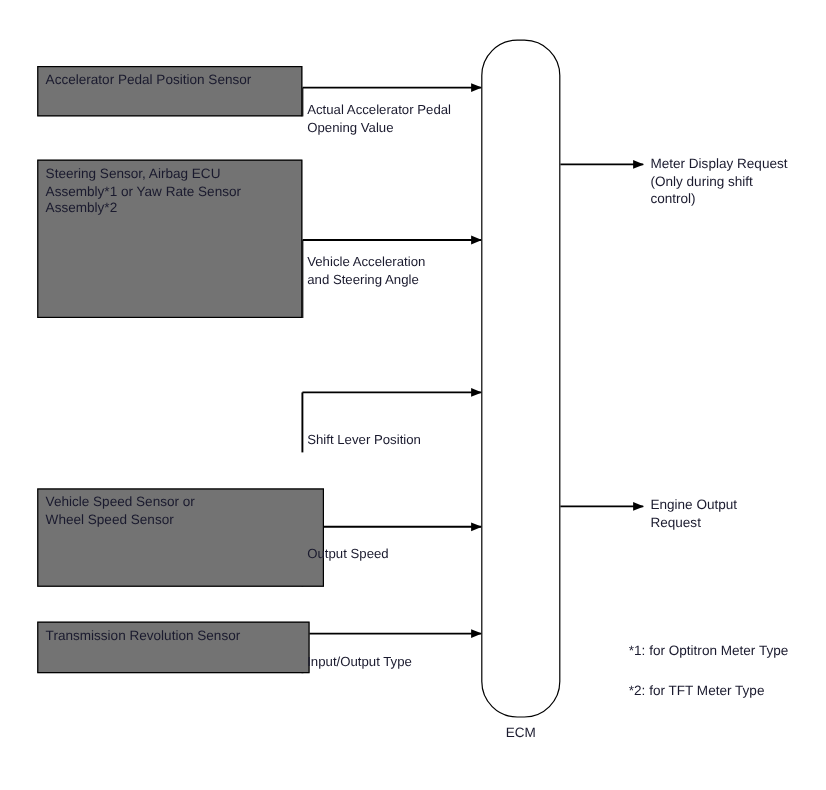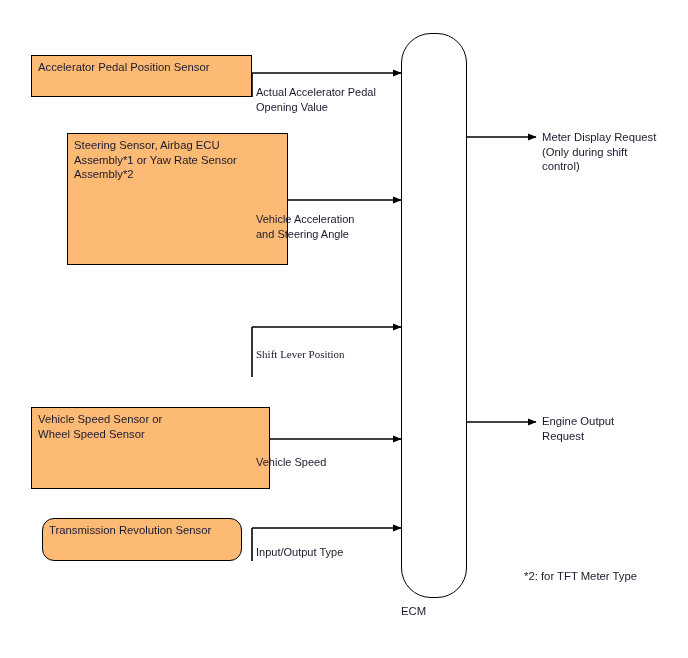--- a/index.html
+++ b/index.html
@@ -1,28 +1,28 @@
 <!DOCTYPE html>
 <html><head>
 <meta charset="utf-8">
 <style>
   html,body{margin:0;padding:0;background:#ffffff;}
   body{width:688px;height:658px;position:relative;overflow:hidden;
        font-family:"Liberation Sans","DejaVu Sans",sans-serif;
        color:#1a1a2e;-webkit-font-smoothing:antialiased;}
   #stage{position:absolute;left:0;top:0;width:688px;height:658px;}
 
-  .sensor-box{position:absolute;border:1.6px solid #000;background:#fdba74;box-sizing:border-box;}
+  .sensor-box{position:absolute;border:1.6px solid #000;background:#737373;box-sizing:border-box;}
   .sensor-label{position:absolute;left:6px;top:4px;right:4px;
       font-size:11.3px;line-height:14.6px;color:#1a1a2e;white-space:pre-line;}
 
   .ecm-shape{position:absolute;border:1.8px solid #000;background:#fff;
       box-sizing:border-box;border-radius:30px;}
   .ecm-caption{position:absolute;font-size:11.3px;line-height:14px;
-      color:#1a1a2e;}
+      text-align:center;color:#1a1a2e;}
 
   svg.wires{position:absolute;left:0;top:0;width:688px;height:658px;
       overflow:visible;pointer-events:none;}
 
   .flow-label{position:absolute;font-size:11px;line-height:14.6px;
       color:#1a1a2e;white-space:pre-line;}
   .out-label{position:absolute;font-size:11.3px;line-height:14.6px;
       color:#1a1a2e;white-space:pre-line;}
   .note-line{position:absolute;font-size:11.3px;line-height:14.6px;color:#1a1a2e;}
 </style>
@@ -54,45 +54,46 @@
         <path d="M467,422 L536,422" stroke="#000000" stroke-width="1.6" fill="none" marker-end="url(#arrowhead)"></path>
       </g>
   </svg>
 
   <div class="sensor-box" style="left:31px;top:55px;width:221px;height:42px;">
     <div class="sensor-label">Accelerator Pedal Position Sensor</div>
   </div>
   <div class="flow-label" style="left:256px;top:85px;">Actual Accelerator Pedal
 Opening Value</div>
 
-  <div class="sensor-box" style="left:31px;top:133px;width:221px;height:132px;margin-left:36px;">
+  <div class="sensor-box" style="left:31px;top:133px;width:221px;height:132px;">
     <div class="sensor-label">Steering Sensor, Airbag ECU
 Assembly*1 or Yaw Rate Sensor
 Assembly*2</div>
   </div>
   <div class="flow-label" style="left:256px;top:212px;">Vehicle Acceleration
 and Steering Angle</div>
 
-  <div class="flow-label" style="left:256px;top:347px;font-family:Liberation Serif, serif;">Shift Lever Position</div>
+  <div class="flow-label" style="left:256px;top:360px;">Shift Lever Position</div>
 
   <div class="sensor-box" style="left:31px;top:407px;width:239px;height:82px;">
     <div class="sensor-label">Vehicle Speed Sensor or
 Wheel Speed Sensor</div>
   </div>
-  <div class="flow-label" style="left:256px;top:455px;">Vehicle Speed</div>
+  <div class="flow-label" style="left:256px;top:455px;">Output Speed</div>
 
-  <div class="sensor-box" style="left:42px;top:518px;width:200px;height:43px;border-radius:12px;">
+  <div class="sensor-box" style="left:31px;top:518px;width:227px;height:43px;">
     <div class="sensor-label">Transmission Revolution Sensor</div>
   </div>
   <div class="flow-label" style="left:256px;top:545px;">Input/Output Type</div>
 
   <div class="ecm-shape" style="left:401px;top:33px;width:66px;height:565px;"></div>
   <div class="ecm-caption" style="left:401px;top:604px;width:66px;">ECM</div>
 
   <div class="out-label" style="left:542px;top:130px;">Meter Display Request
 (Only during shift
 control)</div>
   <div class="out-label" style="left:542px;top:414px;">Engine Output
 Request</div>
 
+  <div class="note-line" style="left:524px;top:536px;">*1: for Optitron Meter Type</div>
   <div class="note-line" style="left:524px;top:569px;text-align:center;">*2: for TFT Meter Type</div>
 
 </div>
 
 </body></html>

